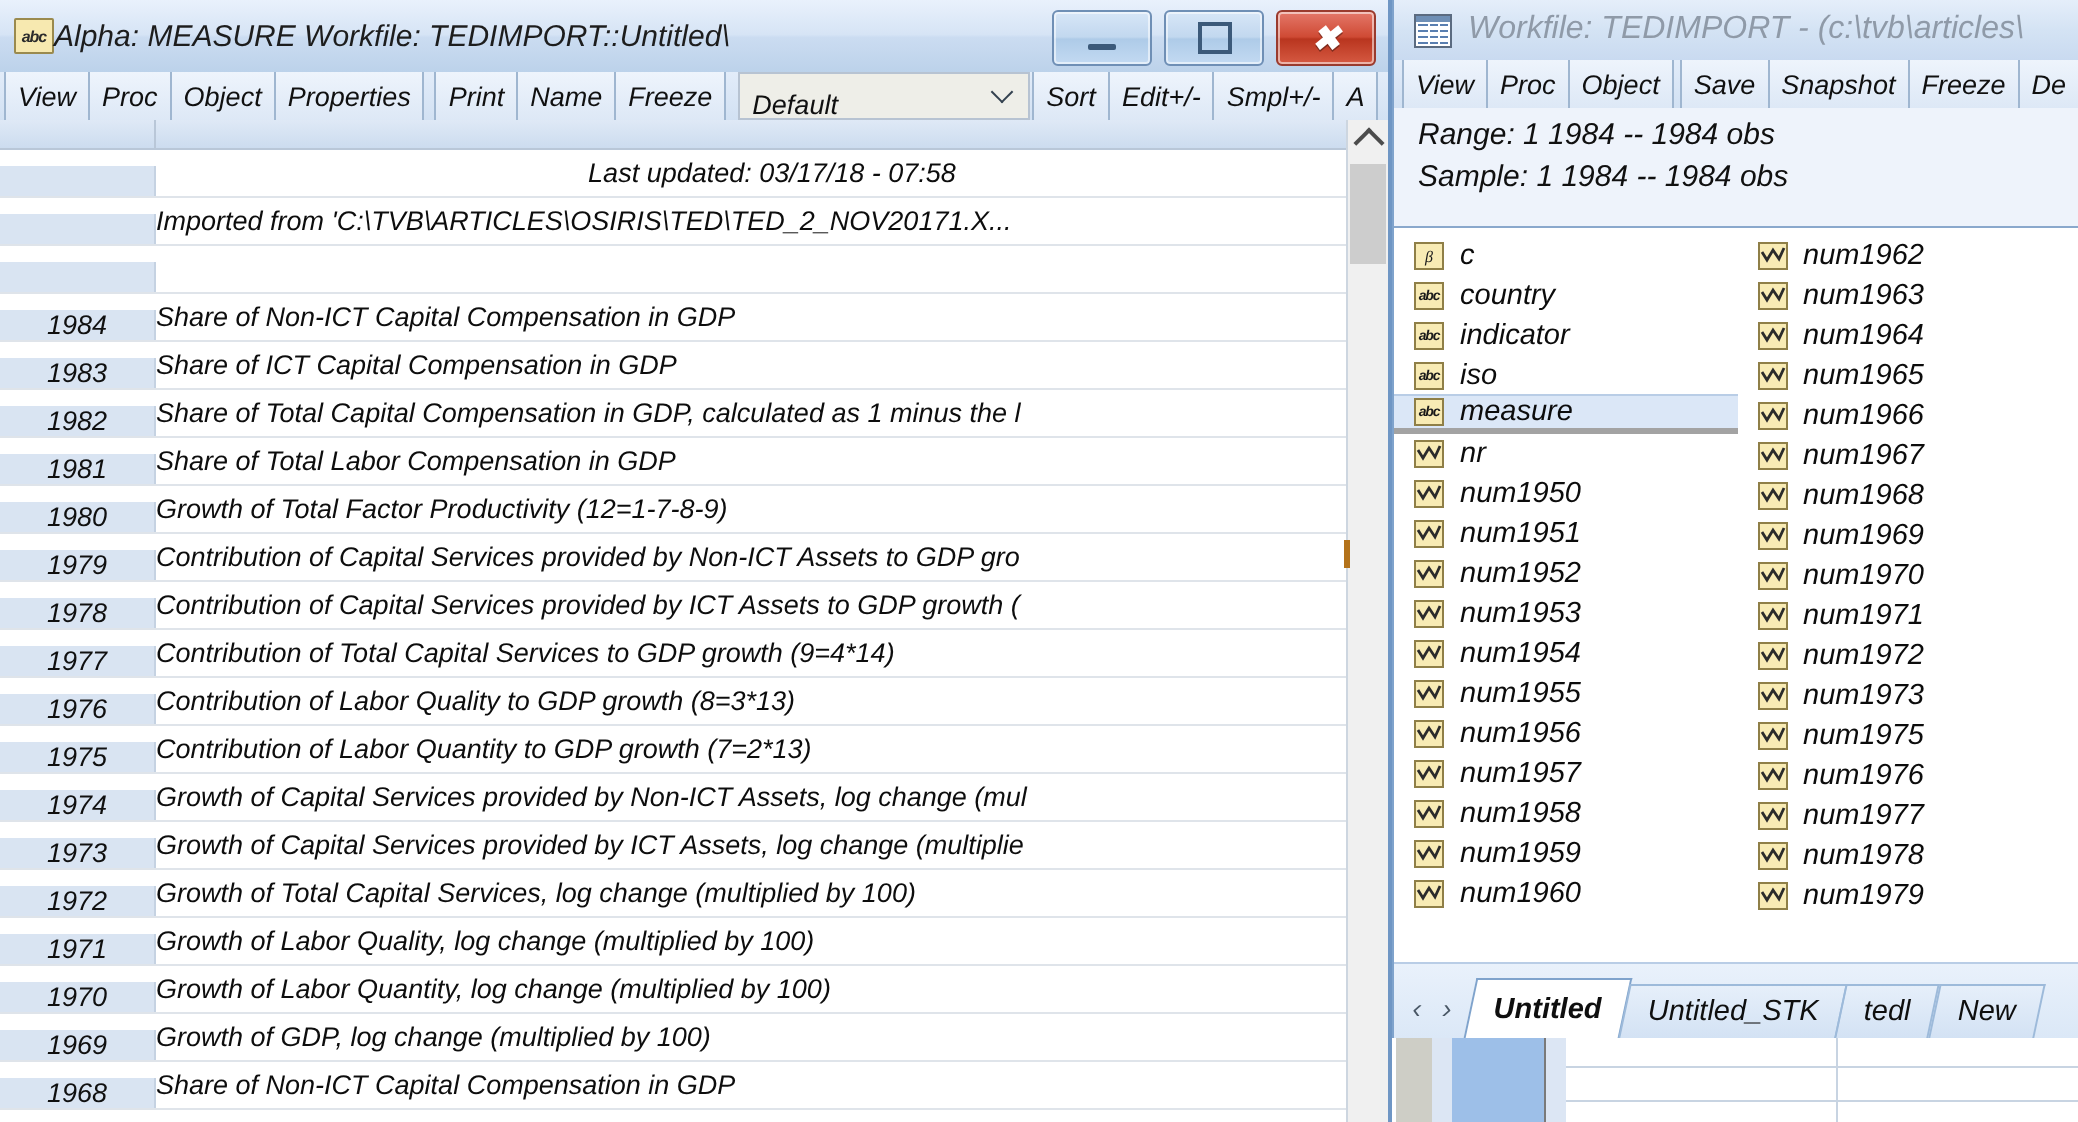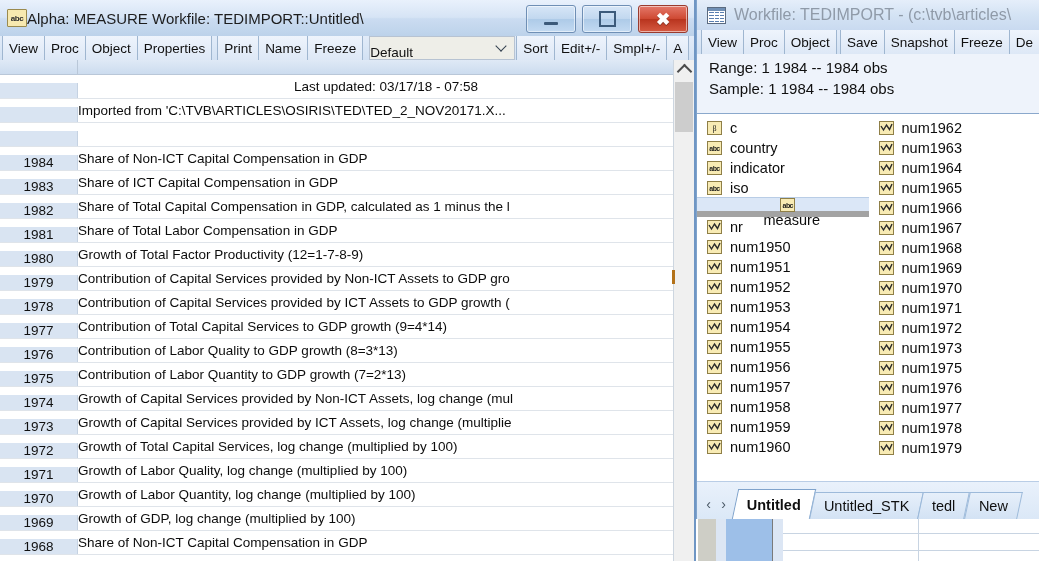--- a/index.html
+++ b/index.html
@@ -3,21 +3,21 @@
 <meta charset="utf-8">
 <style>
   html,body{margin:0;padding:0;}
   body{
     width:1039px;height:561px;overflow:hidden;
     font-family:"Liberation Sans", sans-serif;
     font-size:13px;
     background:#ffffff;
     -webkit-font-smoothing:antialiased;
   }
-  #root{position:relative;width:1039px;height:561px;overflow:hidden;background:#6d28d9;}
+  #root{position:relative;width:1039px;height:561px;overflow:hidden;background:#6d28d9;font-style:italic;}
 
   
   .bg-sheet{position:absolute;left:0;top:0;width:1039px;height:561px;background:#ffffff;}
   .bg-sheet .bg-col-a{position:absolute;left:698px;top:519px;width:18px;height:42px;background:#cecec6;}
   .bg-sheet .bg-col-b{position:absolute;left:716px;top:519px;width:10px;height:42px;background:#dce6f4;}
   .bg-sheet .bg-sel{position:absolute;left:726px;top:519px;width:46px;height:42px;background:#9dbfe8;border-right:1px solid #7a7a7a;}
   .bg-sheet .bg-pad{position:absolute;left:773px;top:519px;width:10px;height:42px;background:#dce6f4;}
   .bg-sheet .bg-grid{position:absolute;left:783px;top:519px;width:256px;height:42px;background:#fff;}
   .bg-sheet .bg-grid .hl{position:absolute;left:0;width:256px;height:1px;background:#c8d4e2;}
   .bg-sheet .bg-grid .vl{position:absolute;top:0;width:1px;height:42px;background:#c8d4e2;}
@@ -50,21 +50,21 @@
   .tbar{height:24px;display:flex;align-items:stretch;padding:0 0 0 2px;
     background:linear-gradient(to bottom,#e2ecf9 0%,#d2e1f3 100%);box-sizing:border-box;}
   .tb{display:flex;align-items:center;justify-content:center;padding:0 6px;
     font-size:13.5px;color:#101010;border-left:1px solid #9fb6d0;border-right:1px solid #9fb6d0;
     background:linear-gradient(to bottom,#eef4fc 0%,#dde8f6 100%);white-space:nowrap;cursor:default;
     font-family:"Liberation Sans",sans-serif;}
   .tb + .tb{border-left:none;}
   .tb-gap{width:5px;}
   .tb-combo{display:flex;align-items:center;width:146px;background:#eeeee8;border:1px solid #b7c3d2;
     box-sizing:border-box;margin:0 1px;position:relative;}
-  .tb-combo .val{font-size:13.5px;color:#101010;font-family:"Liberation Sans",sans-serif;margin-top:8px;}
+  .tb-combo .val{padding-left:6px;font-size:13.5px;color:#101010;font-family:"Liberation Sans",sans-serif;margin-top:8px;}
   .tb-combo .chev{position:absolute;right:8px;top:4px;width:9px;height:9px;}
   .tb-combo .chev:before{content:"";position:absolute;left:0;top:1px;width:7px;height:7px;
     border-left:1.6px solid #33414f;border-bottom:1.6px solid #33414f;transform:rotate(-45deg);}
 
   
   .grid-wrap{position:absolute;left:0;top:60px;right:0;bottom:0;background:#fff;overflow:hidden;}
   .grid-scroll{position:absolute;right:0;top:0;width:20px;bottom:0;background:#f0f0f0;border-left:1px solid #cdd6e0;}
   .grid-scroll .sb-up{height:20px;display:flex;align-items:center;justify-content:center;background:#f0f0f0;}
   .grid-scroll .sb-up i{display:block;width:9px;height:9px;border-left:2px solid #4c4c4c;border-top:2px solid #4c4c4c;
     transform:rotate(45deg);margin-top:3px;}
@@ -105,22 +105,22 @@
   .wf-range{padding:3px 0 0 12px;}
   .wf-range div{font-size:15px;color:#101010;white-space:nowrap;line-height:21px;
     font-family:"Liberation Sans",sans-serif;}
   .wf-range .lbl{display:inline-block;}
 
   .wf-list{position:absolute;left:0;top:113px;right:0;bottom:37px;background:#ffffff;
     border-top:1px solid #8aa8cc;display:flex;}
   .wf-col{position:relative;width:50%;padding-top:4px;box-sizing:border-box;}
   .wf-item{height:20px;display:flex;align-items:center;padding-left:10px;box-sizing:border-box;
     font-size:14.5px;color:#0c0c0c;white-space:nowrap;font-family:"Liberation Sans",sans-serif;}
-  .wf-item.sel{background:#dbe7f7;border-top:1px solid #b9cde6;border-bottom:6px solid #a3a3a3;
-    margin-top:-1px;flex-direction:column;}
+  .wf-item.sel{background:#dbe7f7;border-top:1px solid #b9cde6;border-bottom:3px solid #a3a3a3;
+    margin-top:-1px;}
   .wf-item .nm{margin-left:8px;}
 
   .ico-beta,.ico-txt,.ico-ser{width:15px;height:14px;flex:none;background:#f8ebb4;border:1px solid #8f7f47;
     display:flex;align-items:center;justify-content:center;font-size:8px;color:#1a1a1a;box-sizing:border-box;
     font-family:"Liberation Serif",serif;}
   .ico-txt{font-family:"Liberation Sans",sans-serif;font-weight:bold;letter-spacing:-.6px;font-size:7px;}
   .ico-ser{position:relative;overflow:hidden;}
   .ico-ser svg{position:absolute;left:0;top:0;}
 
   .wf-tabs{position:absolute;left:0;right:0;bottom:0;height:37px;

